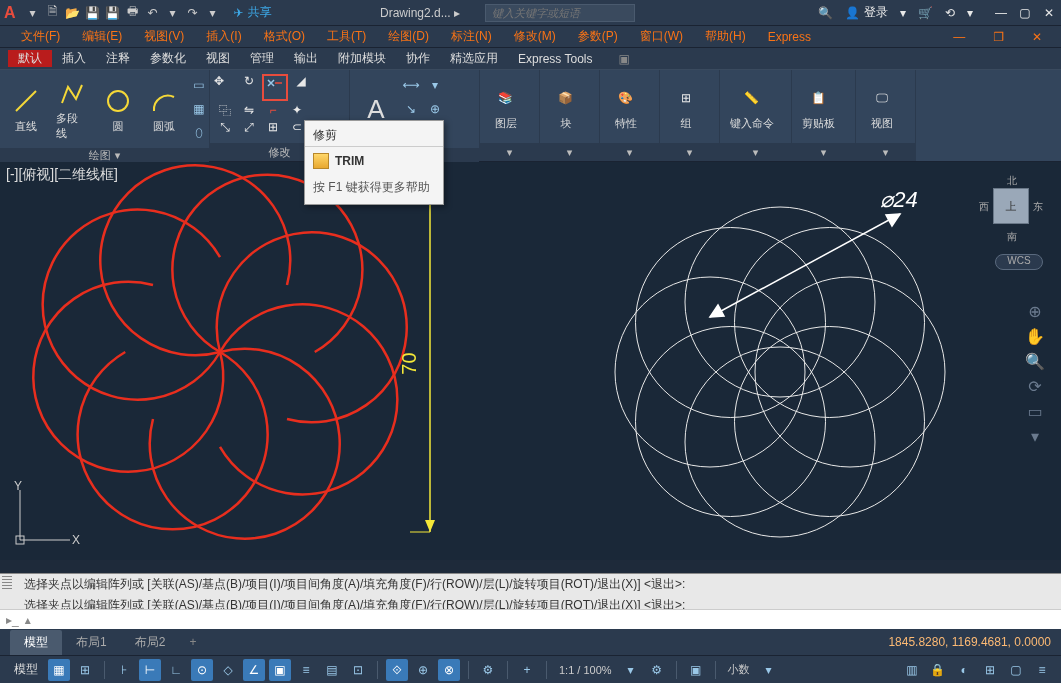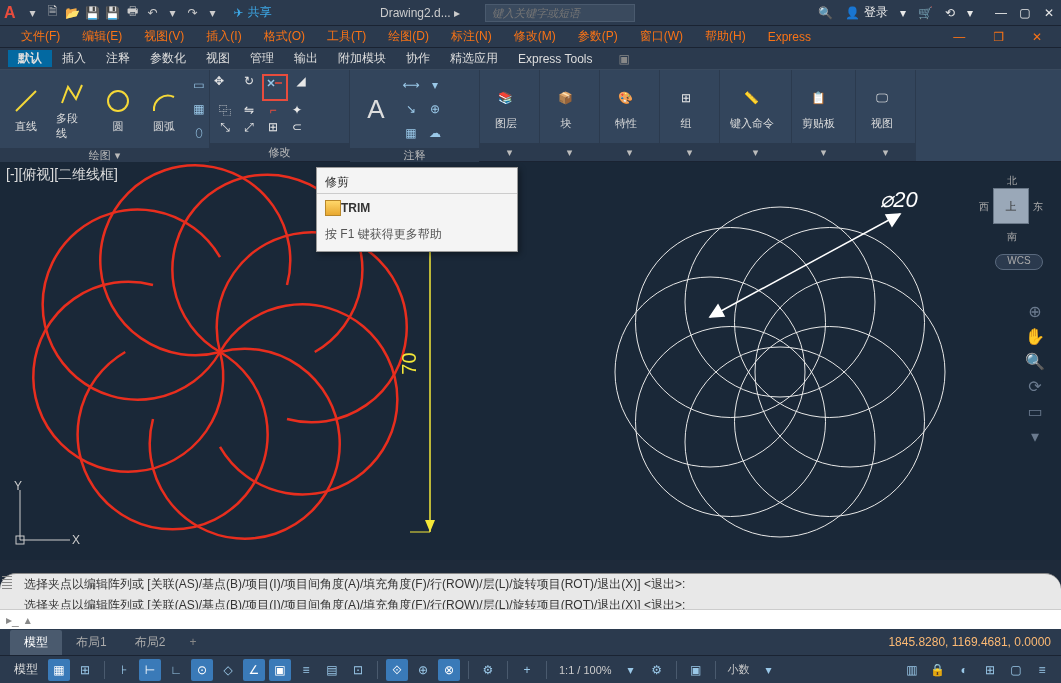--- a/index.html
+++ b/index.html
@@ -13,51 +13,51 @@
 .titlebar .search { position: absolute; left: 485px; width: 150px; height: 18px; background: #3a4a5e; border: 1px solid #4a5a6e; color: #888; font-style: italic; padding: 0 6px; font-size: 11px; }
 .titlebar .right { margin-left: auto; display: flex; align-items: center; gap: 12px; }
 .titlebar .login { display: flex; align-items: center; gap: 4px; }
 .titlebar .wincontrols { display: flex; gap: 8px; margin-left: 8px; }
 .titlebar .wincontrols span { width: 16px; text-align: center; cursor: pointer; }
 .menubar { height: 22px; background: #2b3a4e; display: flex; align-items: center; padding: 0 10px; gap: 0; border-bottom: 1px solid #1a2332; position: relative; }
 .menubar span { padding: 0 11px; cursor: pointer; color: #f97316; }
 .menubar .minrestore { position: absolute; right: 8px; display: flex; gap: 6px; }
 .ribbon-tabs { height: 22px; background: #2b3a4e; display: flex; align-items: center; padding: 0 8px; gap: 0; border-bottom: 1px solid #3a4a5e; }
 .ribbon-tabs span { padding: 0 10px; cursor: pointer; color: #ddd; }
-.ribbon-tabs span.active { background: #0369a1; font-weight: bold; }
+.ribbon-tabs span.active { background: #b91c1c; }
 .ribbon { height: 92px; background: #33455c; display: flex; border-bottom: 1px solid #1a2332; }
 .panel { border-right: 1px solid #2b3a4e; display: flex; flex-direction: column; }
 .panel-body { flex: 1; display: flex; align-items: center; padding: 4px; gap: 2px; }
 .panel-label { height: 18px; background: #2b3a4e; text-align: center; font-size: 11px; color: #bbb; display: flex; align-items: center; justify-content: center; gap: 4px; }
 .bigbtn { display: flex; flex-direction: column; align-items: center; gap: 2px; padding: 2px 6px; cursor: pointer; }
 .bigbtn .ico { width: 32px; height: 32px; display: flex; align-items: center; justify-content: center; }
 .bigbtn .lbl { font-size: 11px; color: #ddd; }
 .smallgrid { display: grid; grid-template-columns: repeat(3, 22px); gap: 2px; }
 .smallgrid span, .smallcol span { width: 22px; height: 22px; display: inline-flex; align-items: center; justify-content: center; cursor: pointer; color: #9ac8e8; }
 .smallcol { display: flex; flex-direction: column; gap: 2px; }
 .trim-highlight { border: 2px solid #e84c3d; padding: 1px; }
-.tooltip { position: absolute; left: 316px; top: 120px; width: 202px; background: #f4f4f4; color: #333; border: 1px solid #999; box-shadow: 2px 2px 6px rgba(0,0,0,0.4); z-index: 100; font-size: 12px; margin-top: 47px; }
+.tooltip { position: absolute; left: 304px; top: 120px; width: 140px; background: #f4f4f4; color: #333; border: 1px solid #999; box-shadow: 2px 2px 6px rgba(0,0,0,0.4); z-index: 100; font-size: 12px; }
 .tooltip .tt-title { padding: 6px 8px 2px; font-weight: normal; }
 .tooltip .tt-desc { padding: 2px 8px 8px; color: #555; }
 .tooltip .tt-sep { border-top: 1px solid #ccc; }
-.tooltip .tt-cmd { padding: 6px 8px; display: flex; align-items: center; }
+.tooltip .tt-cmd { padding: 6px 8px; display: flex; align-items: center; gap: 6px; }
 .tooltip .tt-cmd .cmdico { width: 16px; height: 16px; background: linear-gradient(#ffd76a,#e8a830); border: 1px solid #b8872a; }
 .tooltip .tt-f1 { padding: 4px 8px 8px; color: #555; }
 .canvas { position: absolute; left: 0; top: 162px; right: 0; height: 398px; background: #1a2838; }
 .view-label { position: absolute; left: 6px; top: 4px; color: #ddd; font-size: 14px; }
 .ucs { position: absolute; left: 10px; bottom: 10px; }
 .dim-text { position: absolute; color: #f5e838; font-size: 20px; transform: rotate(-90deg); }
 .dia-text { position: absolute; color: #fff; font-size: 22px; font-style: italic; }
 .viewcube { position: absolute; right: 18px; top: 12px; width: 64px; height: 70px; }
 .viewcube .cube { width: 36px; height: 36px; background: #9aa8b8; border: 1px solid #6a7888; position: absolute; left: 14px; top: 14px; display: flex; align-items: center; justify-content: center; font-size: 11px; color: #333; }
 .viewcube .dir { position: absolute; font-size: 10px; color: #aaa; }
 .wcs-badge { position: absolute; right: 18px; top: 92px; width: 48px; height: 16px; border: 1px solid #5a6a7e; background: #2b3a4e; text-align: center; font-size: 10px; color: #aaa; border-radius: 8px; }
 .navbar-right { position: absolute; right: 12px; top: 140px; width: 28px; display: flex; flex-direction: column; gap: 6px; align-items: center; }
 .navbar-right span { color: #6a7a8e; font-size: 16px; cursor: pointer; }
-.cmdline { position: absolute; left: 0; bottom: 54px; right: 0; height: 56px; background: #e8e8e8; color: #333; font-family: Consolas, monospace; font-size: 12px; border-top: 1px solid #888; border-radius: 16px; }
+.cmdline { position: absolute; left: 0; bottom: 54px; right: 0; height: 56px; background: #e8e8e8; color: #333; font-family: Consolas, monospace; font-size: 12px; border-top: 1px solid #888; }
 .cmdline .hist { padding: 2px 6px; white-space: nowrap; overflow: hidden; }
 .cmdline .prompt { position: absolute; bottom: 0; left: 0; right: 0; height: 20px; background: #fff; border-top: 1px solid #ccc; display: flex; align-items: center; padding: 0 6px; gap: 6px; }
 .cmdline .prompt input { border: none; outline: none; flex: 1; font-style: italic; color: #888; font-family: inherit; }
 .cmdline .handle { position: absolute; left: 2px; top: 2px; width: 10px; height: 14px; background: repeating-linear-gradient(#888,#888 1px,transparent 1px,transparent 3px); }
 .modeltabs { position: absolute; left: 0; bottom: 28px; right: 0; height: 26px; background: #2b3a4e; display: flex; align-items: center; padding: 0 10px; gap: 0; }
 .modeltabs .tab { padding: 4px 14px; cursor: pointer; color: #aaa; }
 .modeltabs .tab.active { background: #4a5a6e; color: #fff; border-radius: 2px 2px 0 0; }
 .modeltabs .plus { padding: 4px 10px; color: #888; cursor: pointer; }
 .modeltabs .coords { position: absolute; right: 10px; color: #fdba74; font-size: 12px; }
 .statusbar { position: absolute; left: 0; bottom: 0; right: 0; height: 28px; background: #2b3a4e; display: flex; align-items: center; padding: 0 8px; gap: 4px; border-top: 1px solid #1a2332; }
@@ -350,21 +350,21 @@
       <circle cx="-49.5" cy="49.5" r="95"></circle>
       <circle cx="-70" cy="0" r="95"></circle>
       <circle cx="-49.5" cy="-49.5" r="95"></circle>
     </g>
     <g stroke="#fff" stroke-width="1.5">
       <line x1="150" y1="145" x2="340" y2="42"></line>
       <polygon points="150,145 164,144 158,133" fill="#fff"></polygon>
       <polygon points="340,42 326,43 332,54" fill="#fff"></polygon>
     </g>
   </svg>
-  <div class="dia-text" style="left:880px;top:25px">⌀20</div>
+  <div class="dia-text" style="left:880px;top:25px">⌀24</div>
 
   <svg class="ucs" width="70" height="70">
     <line x1="10" y1="60" x2="60" y2="60" stroke="#ccc"></line>
     <line x1="10" y1="60" x2="10" y2="10" stroke="#ccc"></line>
     <text x="62" y="64" fill="#ccc" font-size="12">X</text>
     <text x="4" y="10" fill="#ccc" font-size="12">Y</text>
     <rect x="6" y="56" width="8" height="8" fill="none" stroke="#ccc"></rect>
   </svg>
 
   <div class="viewcube">

